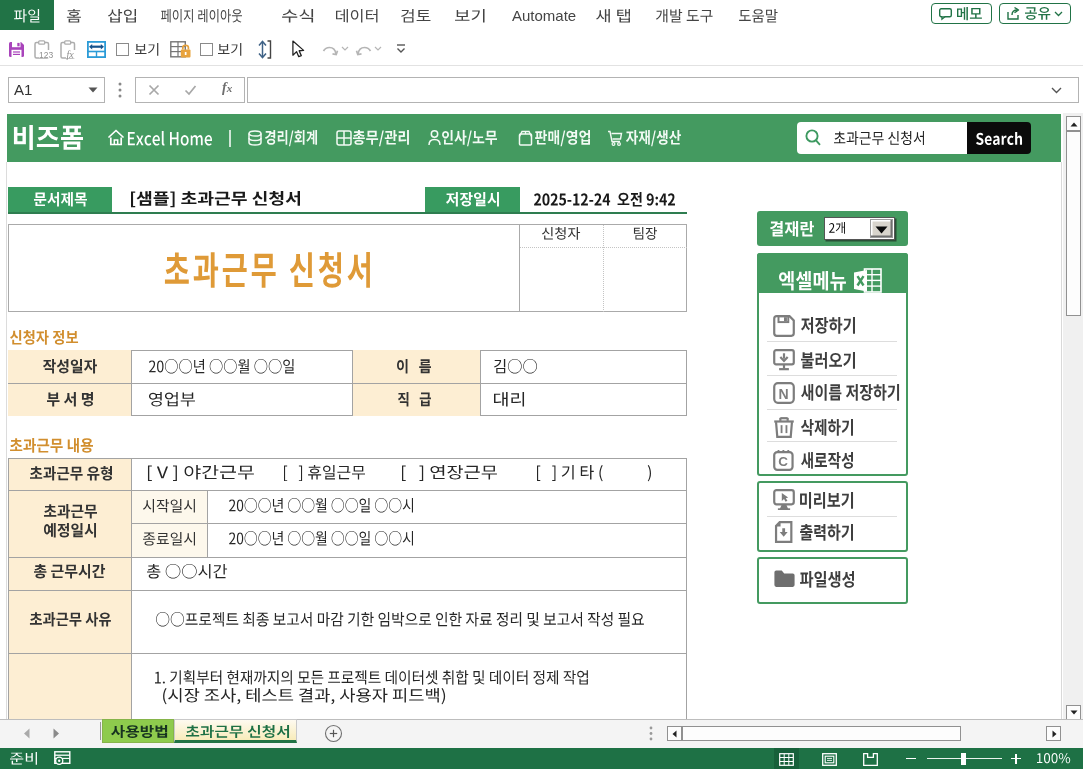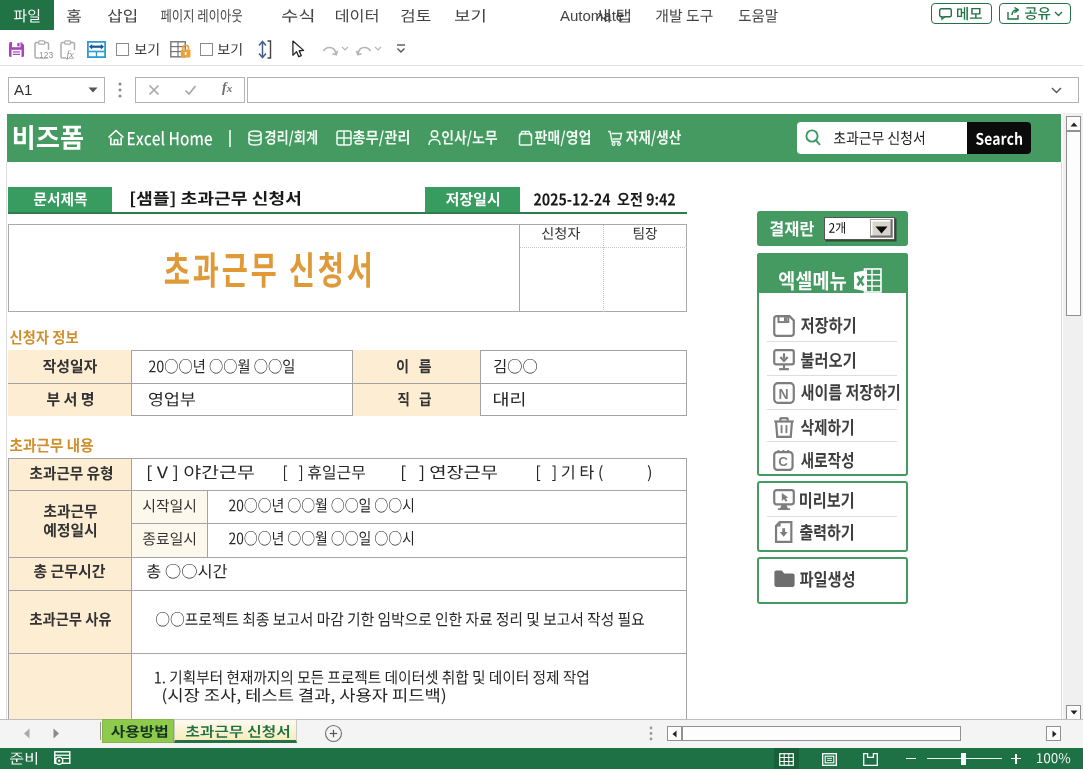--- a/index.html
+++ b/index.html
@@ -31,21 +31,21 @@
   </svg>
 <svg style="position:absolute;left:595.8px;top:8.7px;overflow:visible" width="34" height="14">
     <path d="M3.6 -11.1H4.6V-8.5Q4.6 -7.5 4.4 -6.5Q4.1 -5.4 3.7 -4.5Q3.3 -3.6 2.7 -2.9Q2.1 -2.2 1.4 -1.8L0.6 -2.7Q1.3 -3.1 1.9 -3.7Q2.4 -4.4 2.8 -5.2Q3.2 -5.9 3.4 -6.8Q3.6 -7.7 3.6 -8.5ZM3.8 -11.1H4.8V-8.6Q4.8 -7.8 5 -6.9Q5.2 -6.1 5.5 -5.4Q5.9 -4.6 6.4 -4.1Q7 -3.5 7.6 -3.1L6.9 -2.1Q6.1 -2.5 5.6 -3.2Q5 -3.9 4.6 -4.8Q4.2 -5.6 4 -6.6Q3.8 -7.6 3.8 -8.6ZM11.1 -12.4H12.3V1.2H11.1ZM8.9 -7H11.5V-5.9H8.9ZM8.1 -12.1H9.3V0.5H8.1Z M18.5 -6.4H19.4Q20.4 -6.4 21.2 -6.4Q22.1 -6.4 22.8 -6.5Q23.5 -6.6 24.3 -6.7L24.4 -5.7Q23.6 -5.6 22.9 -5.5Q22.1 -5.4 21.3 -5.4Q20.4 -5.3 19.4 -5.3H18.5ZM18.5 -11.6H23.7V-10.6H19.7V-5.6H18.5ZM19.3 -9H23.6V-8H19.3ZM28.2 -12.4H29.3V-4.7H28.2ZM26 -9.1H28.6V-8.1H26ZM25.2 -12.1H26.3V-4.8H25.2ZM20.4 -4.2H21.7V-2.7H28.1V-4.2H29.3V1H20.4ZM21.7 -1.7V-0H28.1V-1.7Z" fill="#444" transform="translate(-0.7,12.4) scale(1.183,1.000)"></path>
   </svg>
 <svg style="position:absolute;left:656.0px;top:8.7px;overflow:visible" width="56" height="14">
     <path d="M11 -12.4H12.2V1.2H11ZM8.9 -7H11.5V-5.9H8.9ZM5.4 -10.7H6.5Q6.5 -9.3 6.3 -8.1Q6 -6.9 5.5 -5.7Q4.9 -4.6 3.9 -3.6Q2.9 -2.6 1.5 -1.7L0.7 -2.6Q2.5 -3.6 3.5 -4.8Q4.5 -6 4.9 -7.4Q5.4 -8.9 5.4 -10.4ZM1.3 -10.7H5.8V-9.6H1.3ZM8 -12H9.2V0.5H8Z M15.1 -11.8H16.3V-9.9H20.2V-11.8H21.4V-5.9H15.1ZM16.3 -8.9V-6.9H20.2V-8.9ZM23.8 -12.4H25.1V-5.4H23.8ZM24.5 -9.5H27.1V-8.5H24.5ZM16.5 -4.8H25.1V-1.5H17.7V0.6H16.5V-2.4H23.9V-3.8H16.5ZM16.5 0H25.6V1H16.5Z M33.3 -6.1H42.6V-5.1H33.3ZM31.7 -1.6H44V-0.5H31.7ZM37.2 -5.6H38.4V-1.2H37.2ZM33.3 -11.3H42.4V-10.3H34.5V-5.6H33.3Z M47 -11.5H55.5V-10.5H47ZM45.5 -5.7H57.8V-4.7H45.5ZM51 -5H52.2V1.2H51ZM54.9 -11.5H56.2V-10.3Q56.2 -9.6 56.1 -8.9Q56.1 -8.1 56 -7.1Q55.9 -6.2 55.6 -5.1L54.4 -5.2Q54.8 -6.9 54.9 -8.1Q54.9 -9.3 54.9 -10.3Z" fill="#444" transform="translate(-0.7,12.4) scale(0.991,1.000)"></path>
   </svg>
 <svg style="position:absolute;left:738.9px;top:8.8px;overflow:visible" width="38" height="13">
     <path d="M2.3 -6.1H11.6V-5.1H2.3ZM0.8 -1.6H13V-0.5H0.8ZM6.3 -5.6H7.5V-1.2H6.3ZM2.3 -11.3H11.5V-10.3H3.6V-5.6H2.3Z M20.1 -5.5H21.3V-3.1H20.1ZM20.7 -12.1Q22.1 -12.1 23.2 -11.8Q24.3 -11.5 24.9 -11Q25.4 -10.4 25.4 -9.6Q25.4 -8.8 24.9 -8.2Q24.3 -7.7 23.2 -7.4Q22.1 -7.1 20.7 -7.1Q19.2 -7.1 18.1 -7.4Q17.1 -7.7 16.5 -8.2Q15.9 -8.8 15.9 -9.6Q15.9 -10.4 16.5 -11Q17.1 -11.5 18.1 -11.8Q19.2 -12.1 20.7 -12.1ZM20.7 -11.2Q19.6 -11.2 18.8 -11Q18 -10.8 17.6 -10.4Q17.2 -10.1 17.2 -9.6Q17.2 -9.1 17.6 -8.8Q18 -8.4 18.8 -8.2Q19.6 -8 20.7 -8Q21.7 -8 22.5 -8.2Q23.3 -8.4 23.7 -8.8Q24.2 -9.1 24.2 -9.6Q24.2 -10.1 23.7 -10.4Q23.3 -10.8 22.5 -11Q21.7 -11.2 20.7 -11.2ZM16 -3.5H25.3V1H16ZM24.1 -2.5H17.3V-0H24.1ZM14.5 -6H26.8V-5H14.5Z M37.6 -12.4H38.9V-5.5H37.6ZM38.3 -9.5H40.9V-8.4H38.3ZM28.9 -11.6H35.1V-6.2H28.9ZM33.9 -10.6H30.1V-7.2H33.9ZM30.3 -4.9H38.9V-1.5H31.5V0.5H30.3V-2.5H37.7V-3.9H30.3ZM30.3 -0H39.4V1H30.3Z" fill="#444" transform="translate(-0.7,12.4) scale(0.960,1.000)"></path>
   </svg>
-<div style="position:absolute;left:512px;top:7px;width:56px;font-size:15px;color:#444;margin-left:48px;">Automate</div>
+<div style="position:absolute;left:512px;top:7px;width:56px;font-size:15px;color:#444;">Automate</div>
 <div style="position:absolute;left:931px;top:3px;width:61px;height:21px;border:1px solid #217346;border-radius:4px;"></div>
 <svg style="position:absolute;left:939px;top:8px;overflow:visible" width="13" height="11">
     <rect x="0.7" y="0.7" width="11.6" height="8" rx="1.5" fill="none" stroke="#217346" stroke-width="1.4"></rect>
     <path d="M3 8.7 L3 11 L6 8.7" fill="#fff" stroke="#217346" stroke-width="1.4"></path>
   </svg>
 <svg style="position:absolute;left:957.0px;top:7.2px;overflow:visible" width="25" height="13">
     <path d="M1.1 -10.6H6.2V-2.2H1.1ZM4.8 -9.4H2.5V-3.4H4.8ZM10.5 -12.1H12V1.2H10.5ZM5.5 -7.1H8.5V-5.9H5.5ZM7.9 -11.8H9.3V0.6H7.9Z M14 -1.7H26V-0.4H14ZM19.2 -4.9H20.7V-1.4H19.2ZM15.3 -11H24.6V-4.7H15.3ZM23.1 -9.8H16.8V-5.9H23.1Z" fill="#217346" transform="translate(-1.1,12.1)"></path>
   </svg>
 <div style="position:absolute;left:999px;top:3px;width:72px;height:21px;border:1px solid #217346;border-radius:4px;"></div>
 <svg style="position:absolute;left:1007px;top:7px;overflow:visible" width="14" height="13">

